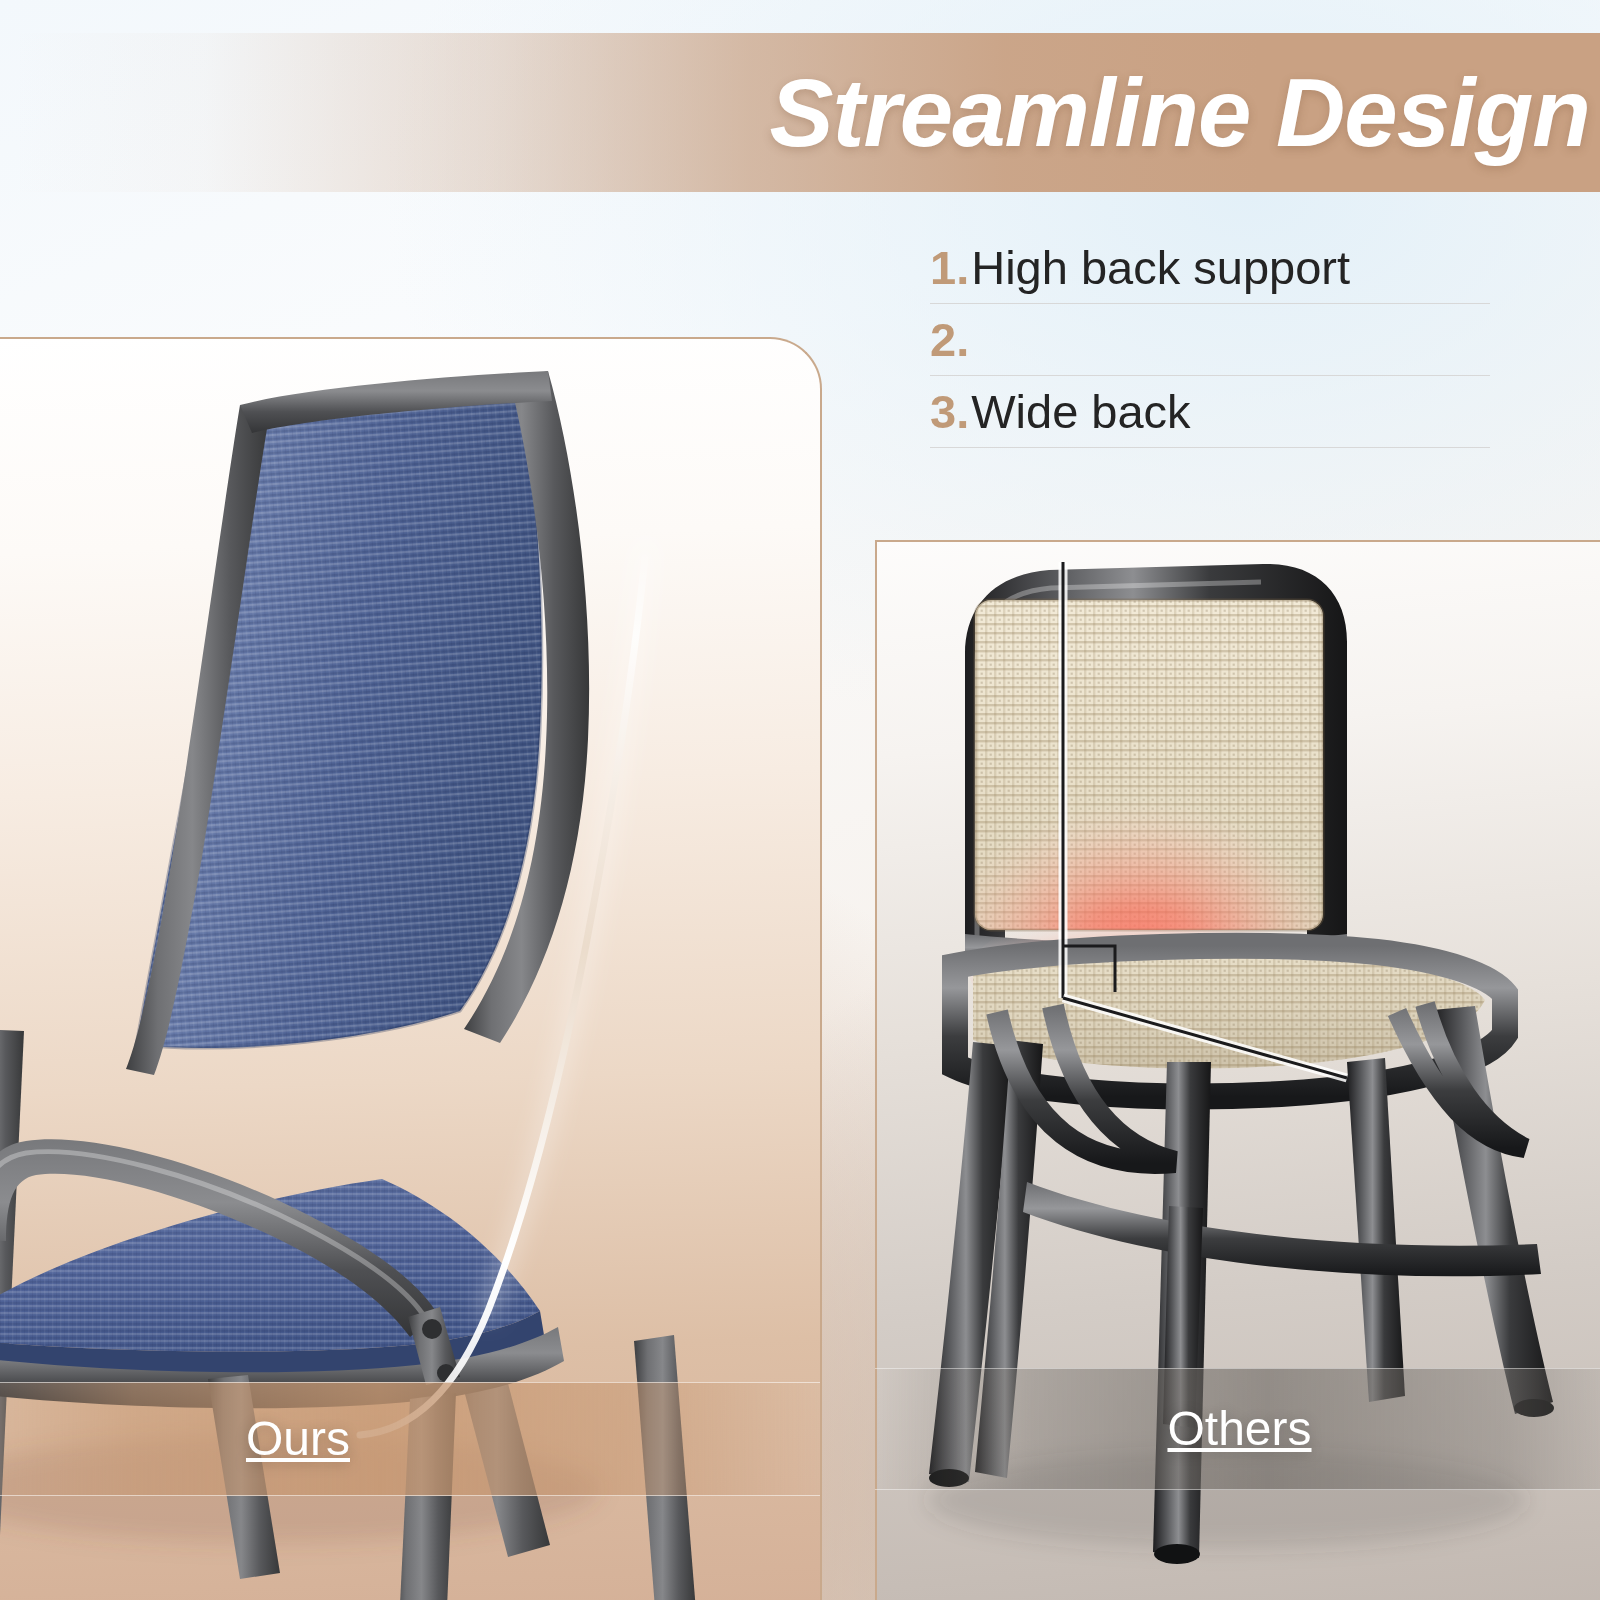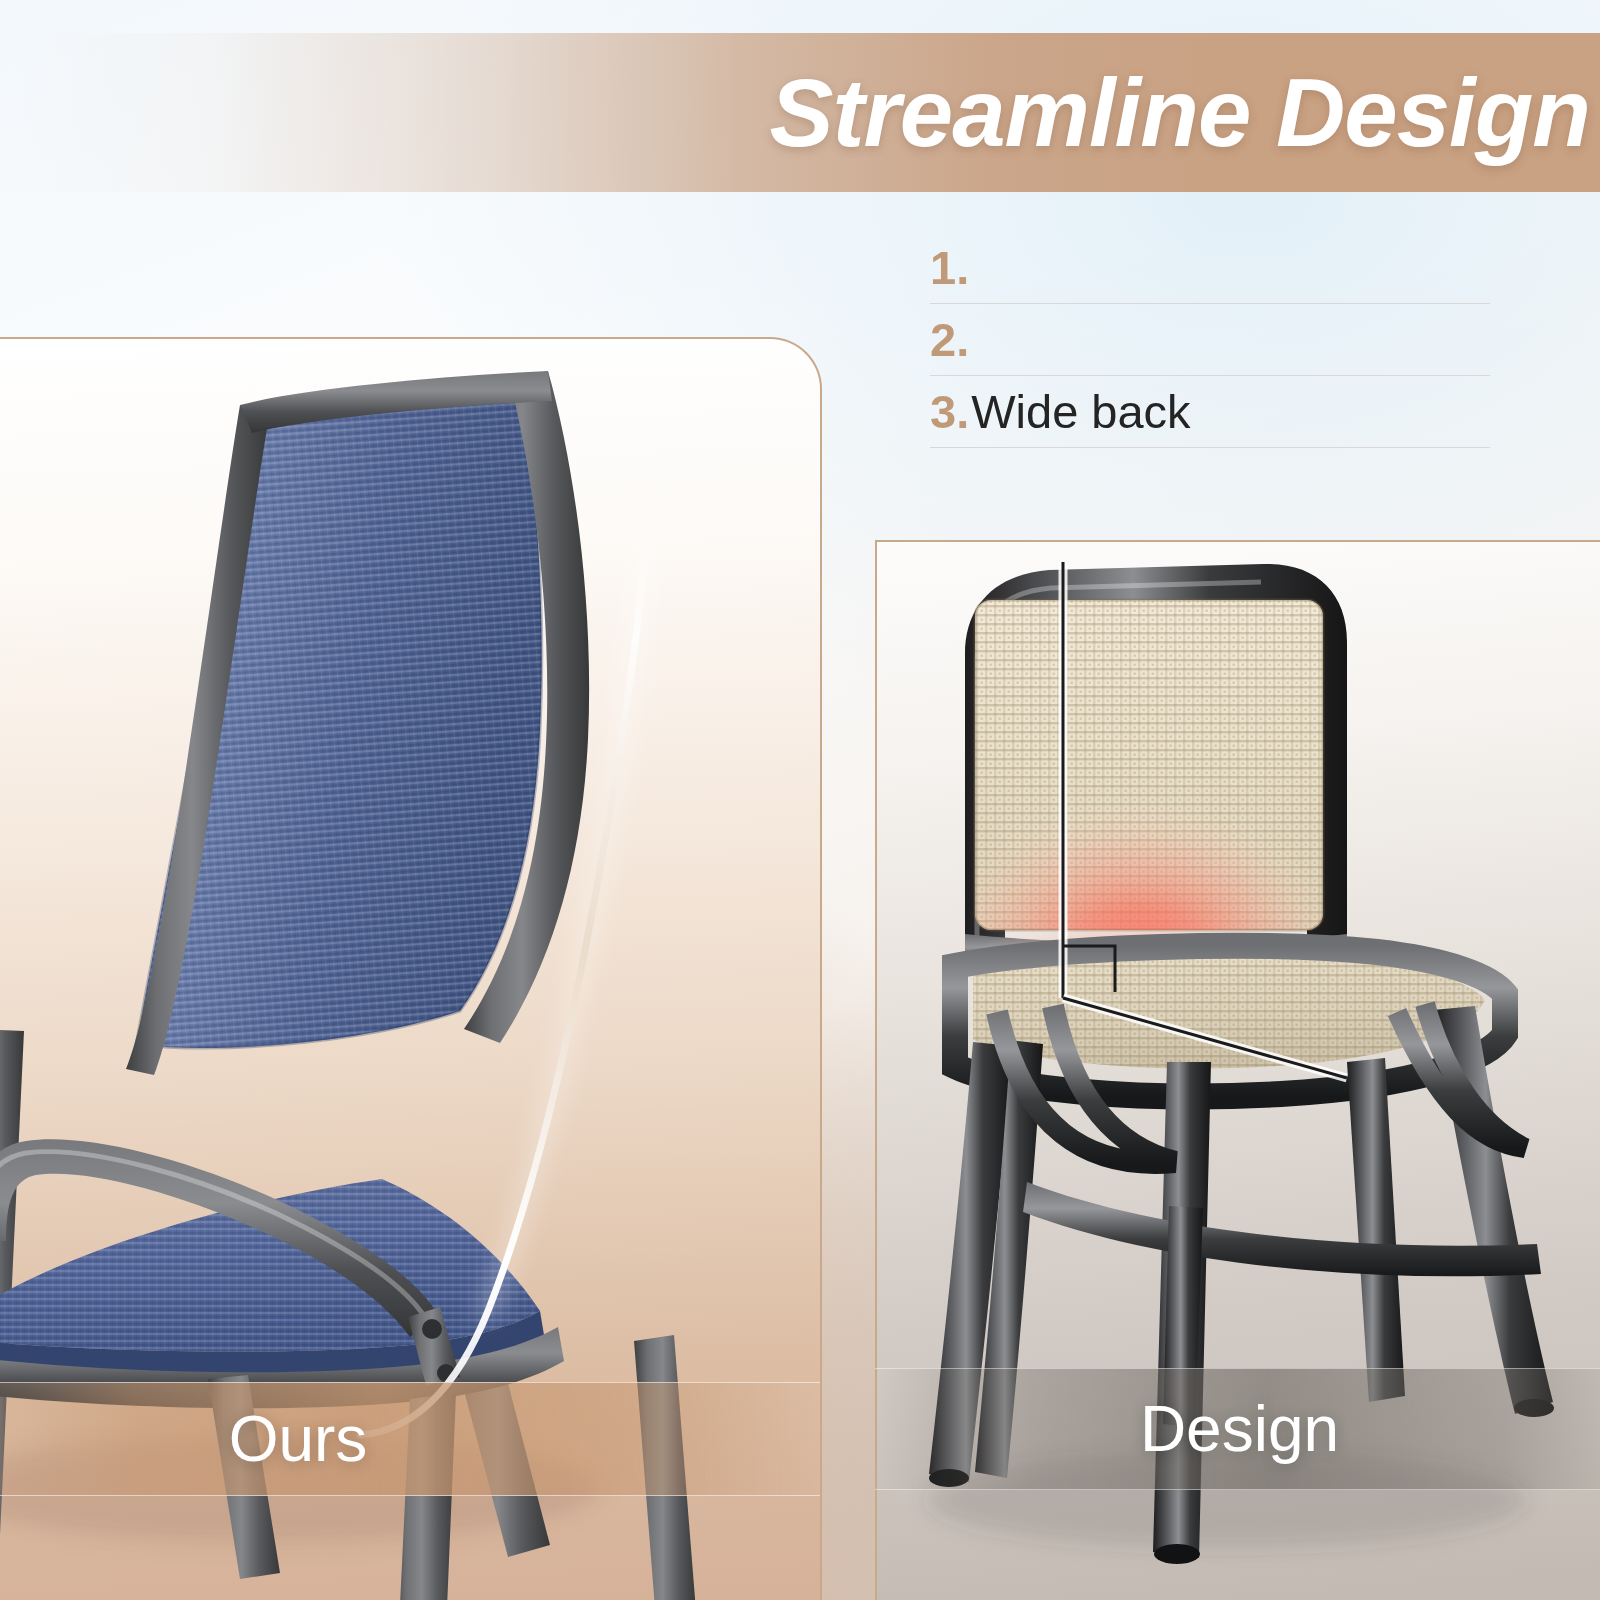--- a/index.html
+++ b/index.html
@@ -88,22 +88,23 @@
   .band-others{
     left:875px;top:1368px;width:785px;height:120px;
     background:linear-gradient(90deg,
       rgba(120,115,110,0) 0%, rgba(120,115,110,0.42) 20%,
       rgba(110,105,100,0.62) 50%, rgba(120,115,110,0.42) 80%,
       rgba(120,115,110,0) 100%);
     border-top:1px solid rgba(255,255,255,0.45);
     border-bottom:1px solid rgba(255,255,255,0.45);
   }
   .band-label{
-    color:#ffffff;font-size:64px;font-weight:normal;line-height:1;
+    color:#ffffff;font-size:48px;font-weight:normal;line-height:1;
     text-shadow:0 2px 14px rgba(0,0,0,0.22);
+    text-decoration:underline;
   }
   .band-ours .band-label{transform:translateX(-82px);}
   .band-others .band-label{transform:translateX(-28px);}
 
   svg{display:block;}
 </style>
 </head>
 <body>
 
 <div id="stage">
@@ -324,30 +325,31 @@
       <path d="M150,640 C280,690 480,710 660,702 L664,732 C480,742 276,720 146,670 Z" fill="url(#woodH)"></path>
       <path d="M292,664 L286,882 L318,886 L326,666 Z" fill="url(#woodV)"></path>
 
       <ellipse cx="300" cy="1012" rx="23" ry="10" fill="#111213"></ellipse>
       <ellipse cx="657" cy="866" rx="20" ry="9" fill="#111213"></ellipse>
       <ellipse cx="72" cy="936" rx="20" ry="9" fill="#111213"></ellipse>
     </svg>
   </div>
 
   <div class="label-band band-others">
-    <span class="band-label">Design</span>
+    <span class="band-label">Others</span>
   </div>
 
   <div class="banner">
     <div class="banner-title">Streamline Design</div>
   </div>
 
   <div class="features">
     <div class="feature-row">
       <span class="feature-num">1.</span>
+      <span class="feature-text">High back support</span>
     </div>
     <div class="feature-row">
       <span class="feature-num">2.</span>
     </div>
     <div class="feature-row">
       <span class="feature-num">3.</span>
       <span class="feature-text">Wide back</span>
     </div>
   </div>
 

